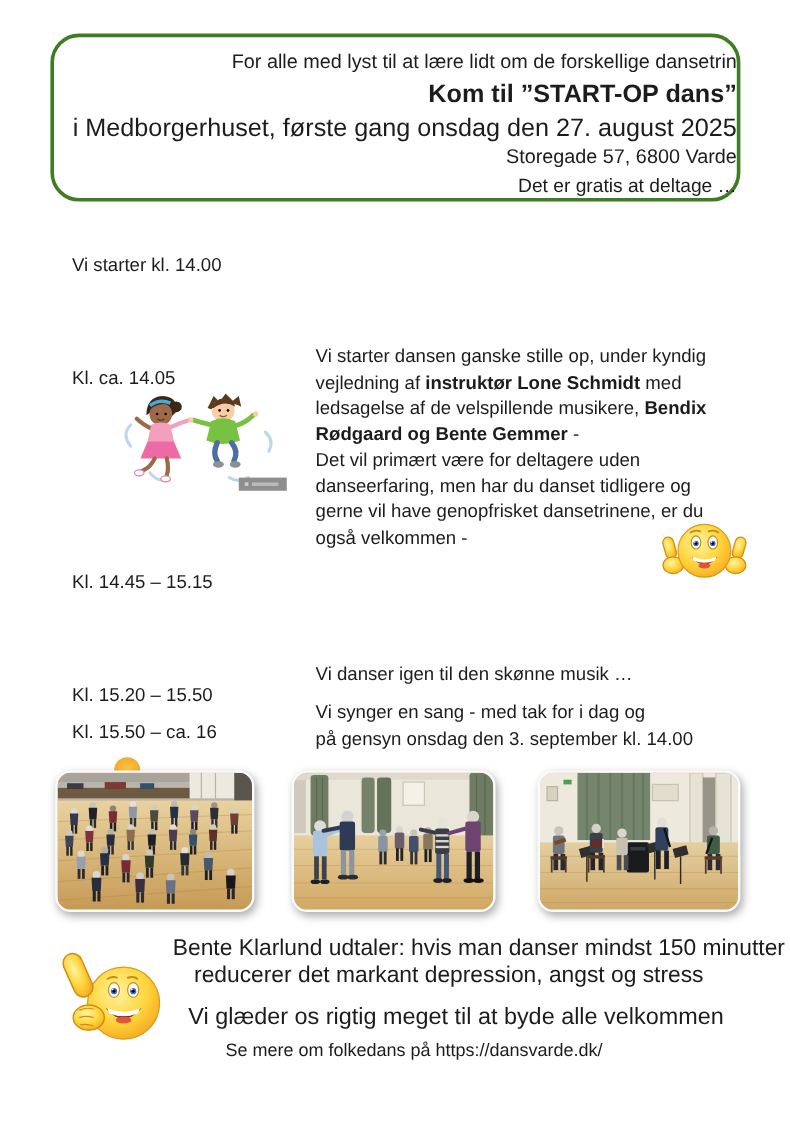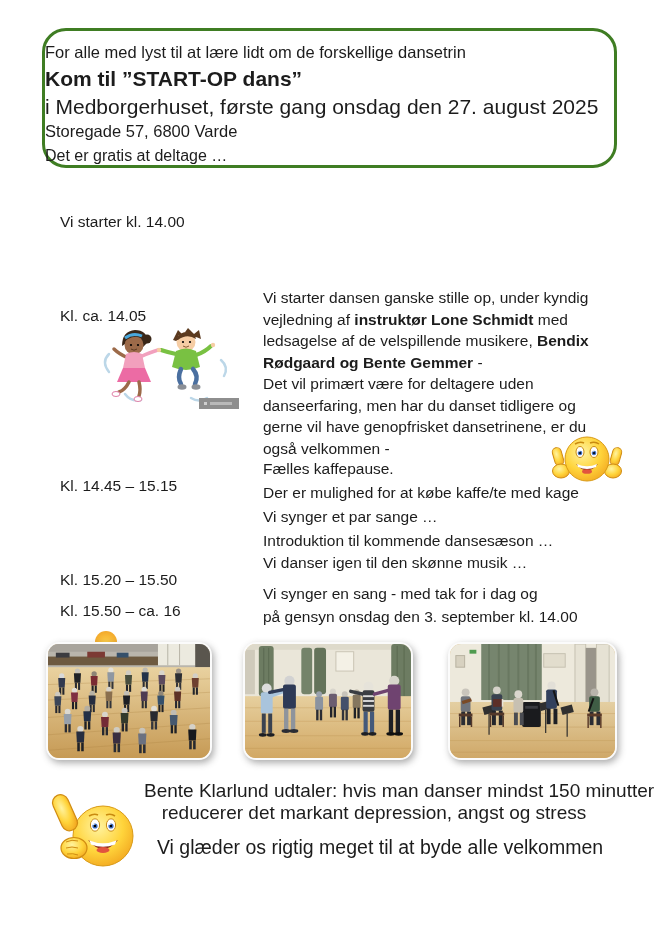--- a/index.html
+++ b/index.html
@@ -3,21 +3,21 @@
 <meta charset="utf-8">
 <style>
   html,body{margin:0;padding:0;background:#ffffff;}
   .page{
     position:relative;width:658px;height:935px;background:#fff;overflow:hidden;
     font-family:"Liberation Sans","DejaVu Sans",sans-serif;color:#1c1c1c;
   }
   
   .header-box{
     position:absolute;left:42px;top:28px;width:569px;height:125px;
-    border:3px solid #3f7d23;border-radius:24px;text-align:left;padding-top:9px;
+    border:3px solid #3f7d23;border-radius:24px;text-align:right;padding-top:9px;
   }
   .h-intro{font-size:16.5px;line-height:24px;}
   .h-title{font-size:21px;font-weight:bold;line-height:30px;}
   .h-venue{font-size:21px;line-height:25px;}
   .h-address{font-size:16.5px;line-height:24px;}
   .h-free{font-size:16px;font-weight:normal;line-height:25px;}
 
   
   .sched-time{position:absolute;left:60px;font-size:15.5px;white-space:pre;margin-top:20px;}
   .sched-desc{position:absolute;left:263px;font-size:15.5px;line-height:23px;white-space:pre;}
@@ -62,24 +62,20 @@
   <div class="sched-desc lh21" style="top:287px"><span>Vi starter dansen ganske stille op, under kyndig
 vejledning af </span><b>instruktør Lone Schmidt</b><span> med
 ledsagelse af de velspillende musikere, </span><b>Bendix
 Rødgaard og Bente Gemmer</b><span> -
 Det vil primært være for deltagere uden
 danseerfaring, men har du danset tidligere og
 gerne vil have genopfrisket dansetrinene, er du
 også velkommen -</span></div>
 
   <div class="sched-time" style="top:457px">Kl. 14.45 – 15.15</div>
-  <div class="sched-desc lh24" style="top:457px">Fælles kaffepause.
-Der er mulighed for at købe kaffe/te med kage
-Vi synger et par sange …
-Introduktion til kommende dansesæson …</div>
 
   <div class="sched-time" style="top:551px">Kl. 15.20 – 15.50</div>
   <div class="sched-desc" style="top:551px">Vi danser igen til den skønne musik …</div>
 
   <div class="sched-time" style="top:582px">Kl. 15.50 – ca. 16</div>
   <div class="sched-desc" style="top:582px">Vi synger en sang - med tak for i dag og
 på gensyn onsdag den 3. september kl. 14.00</div>
 
   <div class="art" style="left:95px;top:320px;width:148px;height:92px">
     <svg viewBox="0 0 148 92">
@@ -572,14 +568,15 @@
         <circle cx="61.8" cy="38.4" r=".7" fill="#fff"></circle>
       <path d="M40,54 Q55,72 70,54 Q55,62 40,54 Z" fill="#8b2f18"></path>
       <path d="M41.5,54.5 Q55,60 68.5,54.5 L67,58.5 Q55,63 43,58.5 Z" fill="#fff"></path>
       <ellipse cx="55" cy="64" rx="6.5" ry="3" fill="#e2543e"></ellipse>
     </svg>
   </div>
 
   <div class="footer-quote">Bente Klarlund udtaler: hvis man danser mindst 150 minutter om ugen,
 reducerer det markant depression, angst og stress</div>
   <div class="welcome">Vi glæder os rigtig meget til at byde alle velkommen</div>
+  <div class="link-line">Se mere om folkedans på https://dansvarde.dk/</div>
 
 </div>
 
 </body></html>

